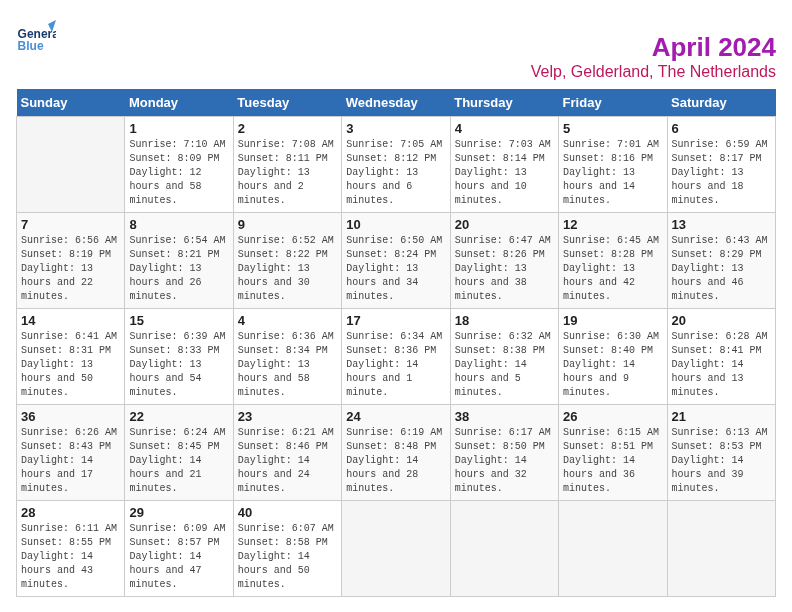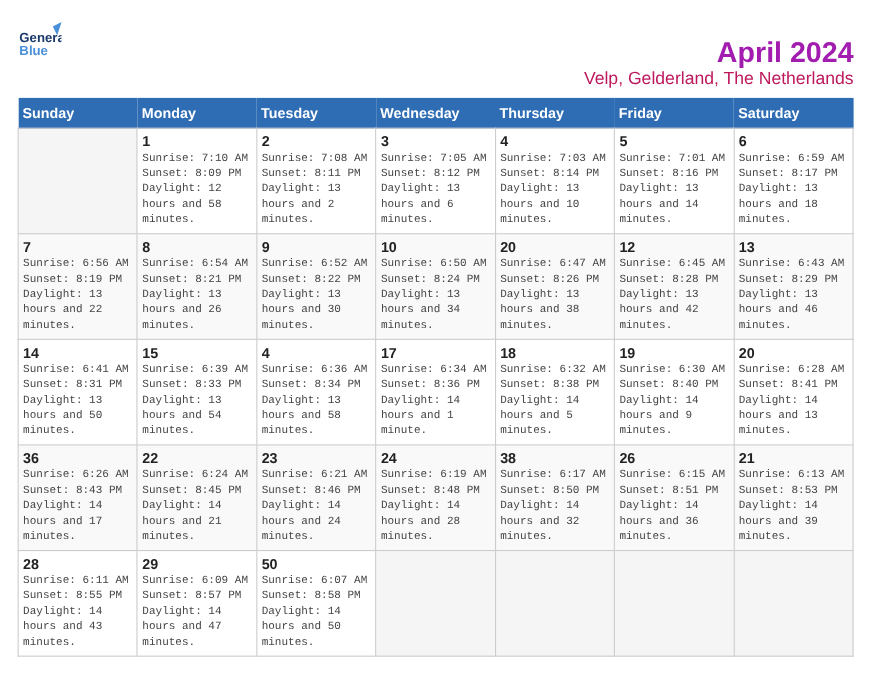--- a/index.html
+++ b/index.html
@@ -234,21 +234,21 @@
       <tr>
         <td>
           <div class="day-num">28</div>
           <div class="day-detail">Sunrise: 6:11 AM<br>Sunset: 8:55 PM<br>Daylight: 14 hours and 43 minutes.</div>
         </td>
         <td>
           <div class="day-num">29</div>
           <div class="day-detail">Sunrise: 6:09 AM<br>Sunset: 8:57 PM<br>Daylight: 14 hours and 47 minutes.</div>
         </td>
         <td>
-          <div class="day-num">50</div>
+          <div class="day-num">40</div>
           <div class="day-detail">Sunrise: 6:07 AM<br>Sunset: 8:58 PM<br>Daylight: 14 hours and 50 minutes.</div>
         </td>
         <td class="empty-cell"></td>
         <td class="empty-cell"></td>
         <td class="empty-cell"></td>
         <td class="empty-cell"></td>
       </tr>
     </tbody>
 </table>
 

